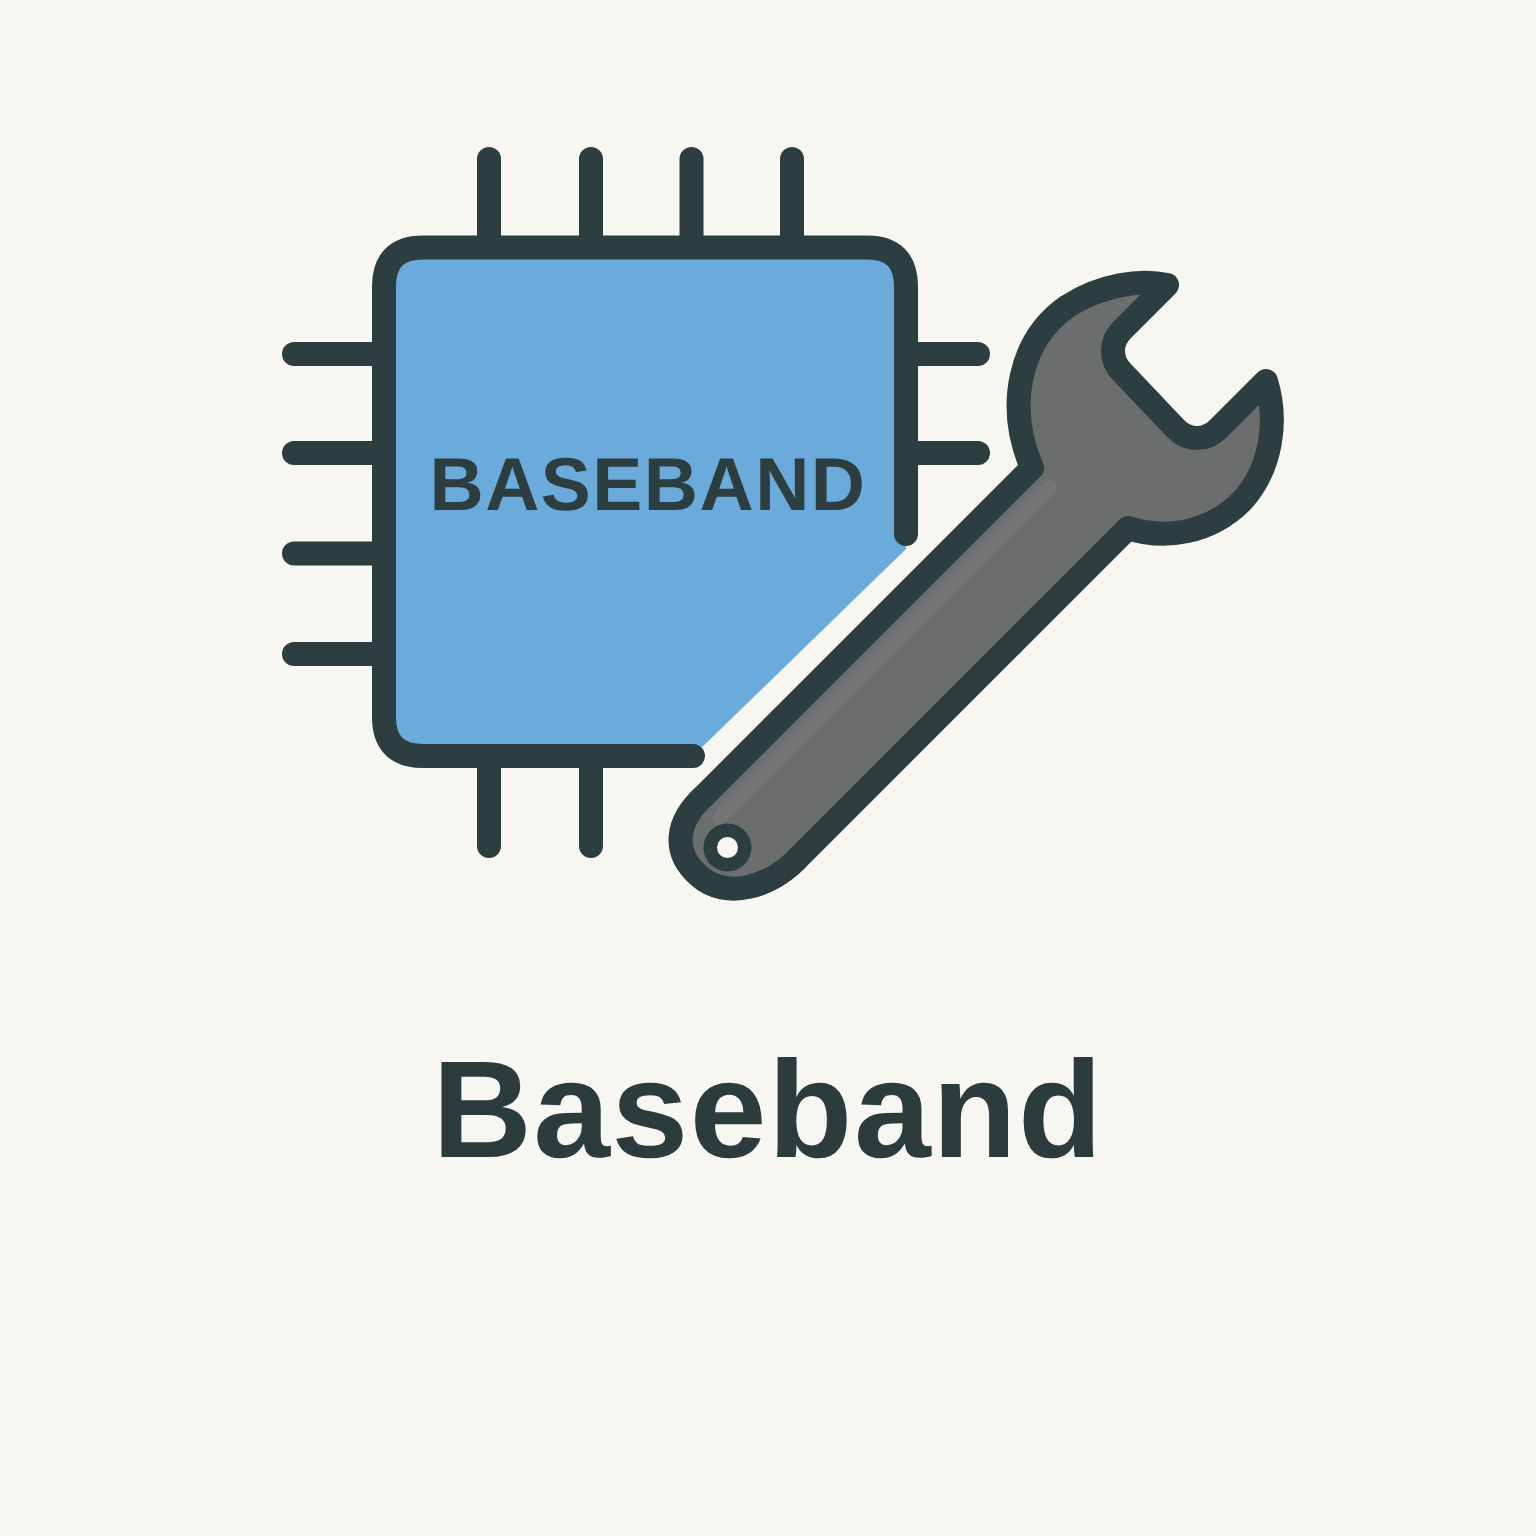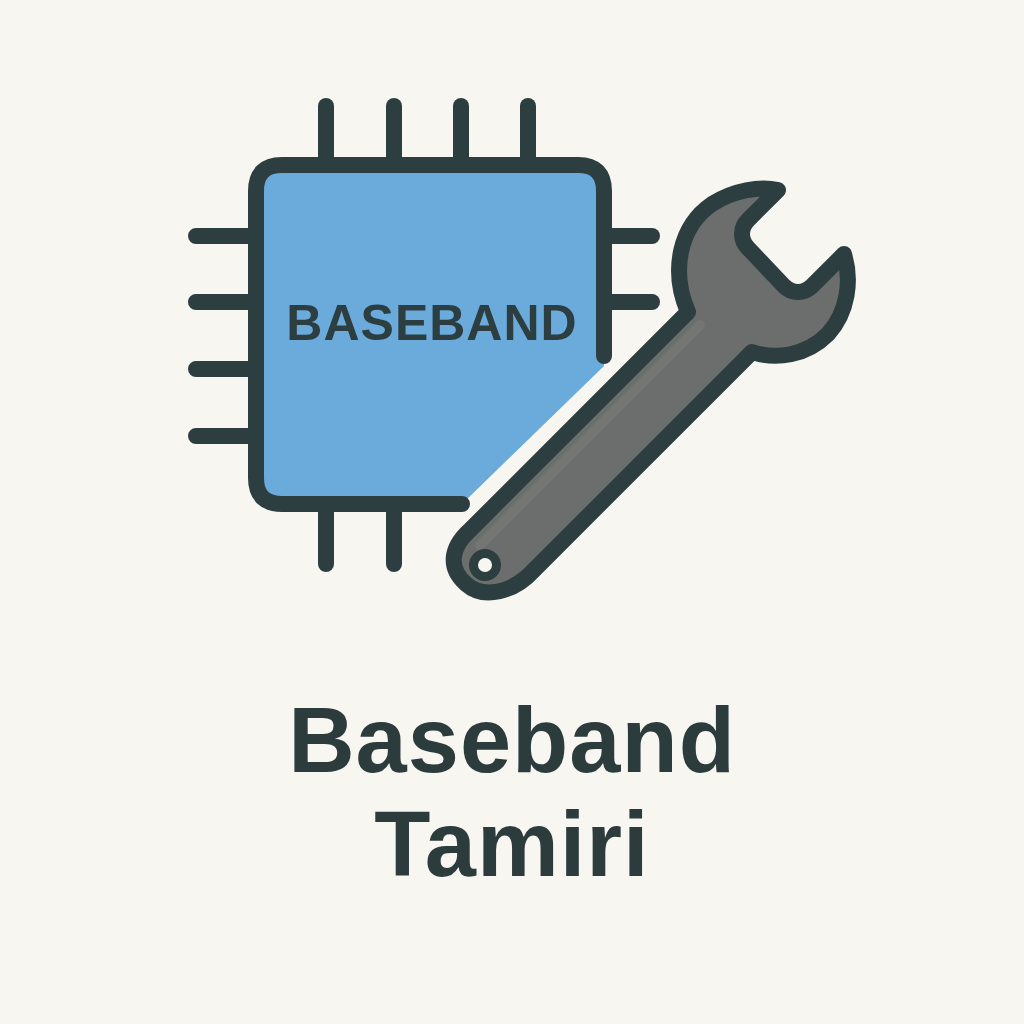--- a/index.html
+++ b/index.html
@@ -102,15 +102,14 @@
 
       <path d="M 480 545 L 700 325" stroke="#7b7d7c" stroke-width="10" stroke-linecap="round" fill="none" opacity="0.5"></path>
 
       <circle cx="485" cy="565" r="16" fill="#2c3e40"></circle>
       <circle cx="485" cy="565" r="7" fill="#f8f6f1"></circle>
     </g>
   </svg>
 
   <div class="title">
     <span>Baseband</span>
-    <span>Tamiri</span>
   </div>
 </div>
 
 </body></html>

